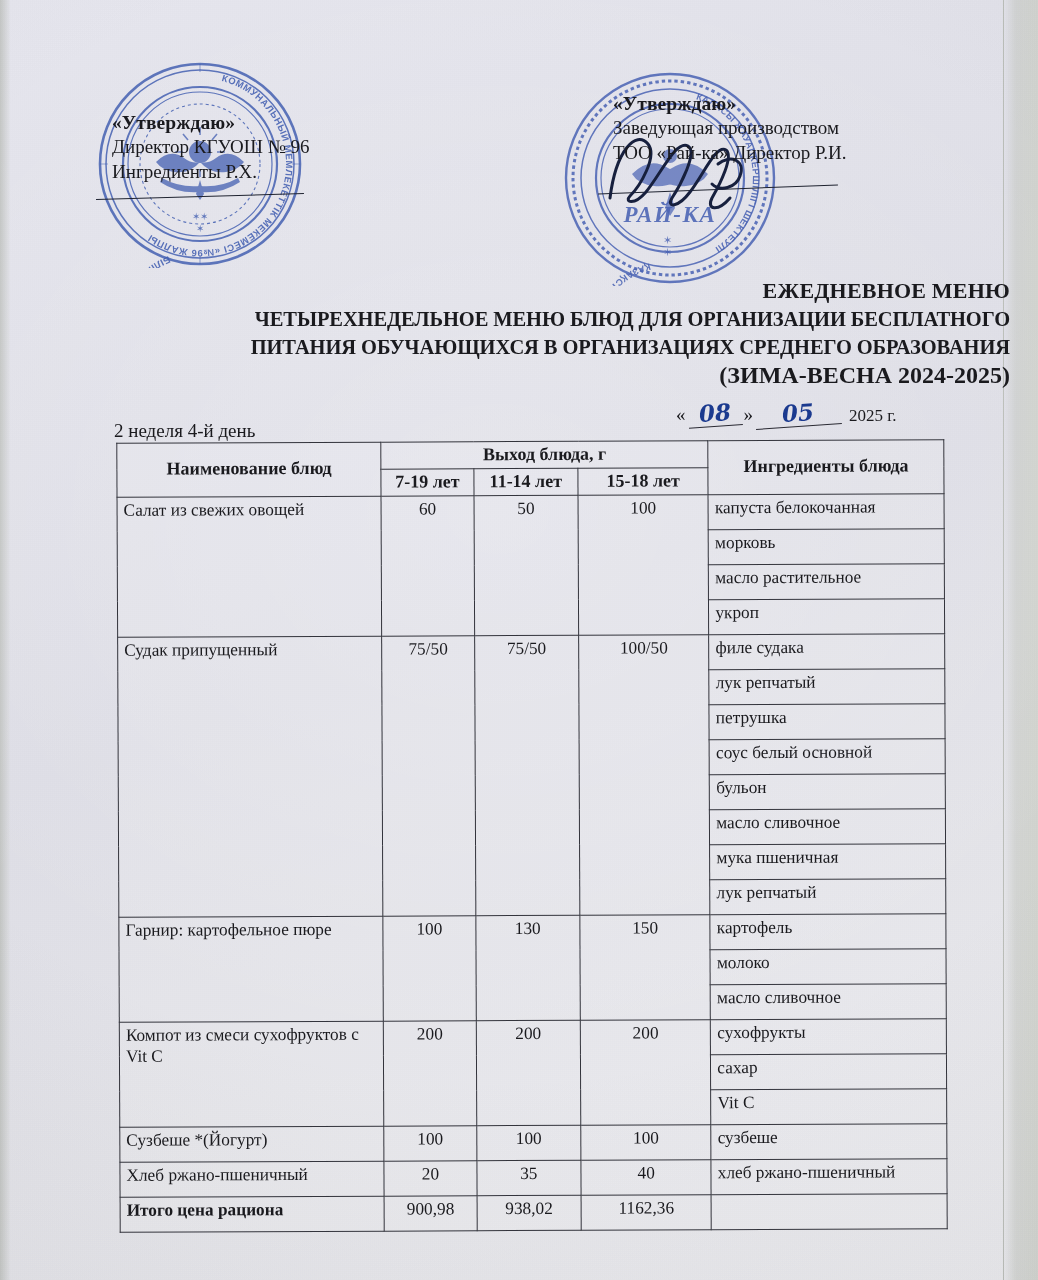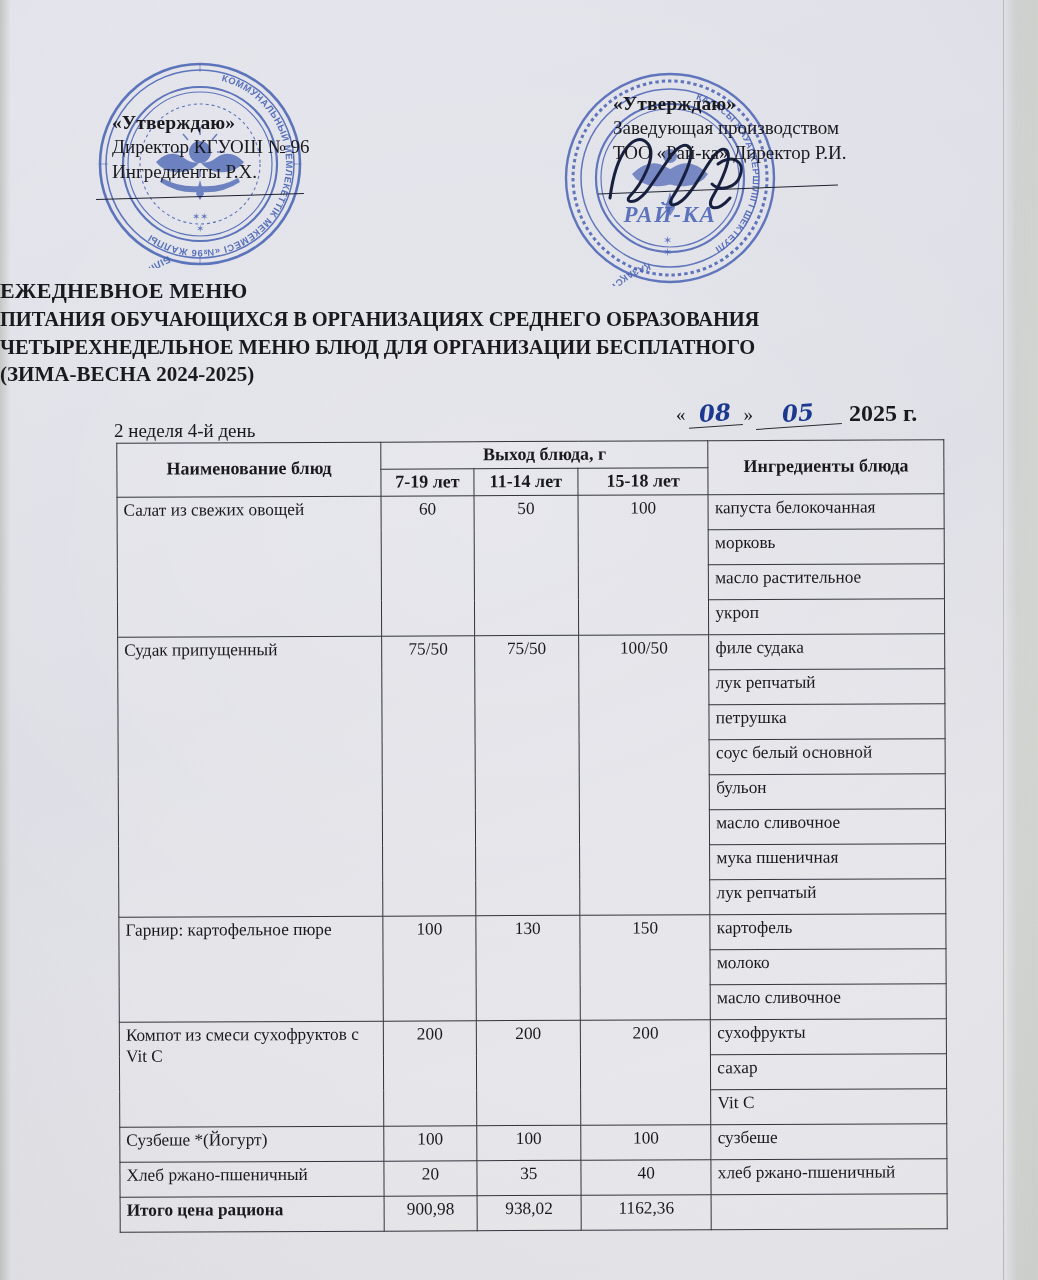--- a/index.html
+++ b/index.html
@@ -49,37 +49,37 @@
   .seal svg{display:block;}
   #seal-left{left:96px;top:60px;}
   #seal-right{left:562px;top:70px;}
 
   .sig-line{position:absolute;z-index:5;height:0;border-top:1.6px solid #1f2330;}
   #sig-line-left{left:96px;top:196px;width:208px;transform:rotate(-1.6deg);}
   #sig-line-right{left:598px;top:189px;width:240px;transform:rotate(-2.2deg);}
   #signature-right{position:absolute;left:600px;top:120px;z-index:6;pointer-events:none;}
 
   
-  #titles{position:absolute;left:0;top:278px;width:1010px;text-align:left;z-index:7;}
+  #titles{position:absolute;left:0;top:278px;width:1010px;text-align:right;z-index:7;}
   #titles .t1{font-weight:bold;font-size:22px;letter-spacing:.2px;}
   #titles .t2{font-weight:bold;font-size:20.5px;letter-spacing:-.1px;line-height:1.29;margin-top:2px;}
-  #titles .t3{font-weight:bold;font-size:21px;margin-top:1px;}
+  #titles .t3{font-weight:bold;font-size:24px;margin-top:1px;}
 
   
   #date-line{position:absolute;left:676px;top:399px;z-index:7;font-size:19px;white-space:nowrap;}
   #date-line .q{font-size:19px;}
   #date-line .slot{
     display:inline-block;min-width:54px;text-align:center;
     border-bottom:1.7px solid #2a2a33;
     font-family:"DejaVu Serif",serif;
     font-style:italic;font-weight:bold;font-size:23px;
     color:#1b3a8f;transform:rotate(-4deg);
     margin:0 2px;
   }
-  #date-line .yr{font-size:24px;margin-left:6px;font-weight:bold;}
+  #date-line .yr{font-size:17px;margin-left:6px;}
 
   #week-day{position:absolute;left:114px;top:420px;font-size:19px;z-index:7;}
 
   
   #menu-table{
     position:absolute;left:118px;top:441px;width:828px;
     border-collapse:collapse;
     z-index:7;
     background:rgba(255,255,255,.10);
     transform:rotate(-0.25deg);
@@ -207,22 +207,22 @@
 </div>
 
 <div class="approval" id="approval-right">
   <div class="ttl">«Утверждаю»</div>
   <div class="ln">Заведующая производством</div>
   <div class="ln">ТОО «Рай-ка» Директор Р.И.</div>
 </div>
 
 <div id="titles">
   <div class="t1">ЕЖЕДНЕВНОЕ МЕНЮ</div>
+  <div class="t2">ЧЕТЫРЕХНЕДЕЛЬНОЕ МЕНЮ БЛЮД ДЛЯ ОРГАНИЗАЦИИ БЕСПЛАТНОГО</div>
   <div class="t2">ПИТАНИЯ ОБУЧАЮЩИХСЯ В ОРГАНИЗАЦИЯХ СРЕДНЕГО ОБРАЗОВАНИЯ</div>
-  <div class="t2">ЧЕТЫРЕХНЕДЕЛЬНОЕ МЕНЮ БЛЮД ДЛЯ ОРГАНИЗАЦИИ БЕСПЛАТНОГО</div>
   <div class="t3">(ЗИМА-ВЕСНА 2024-2025)</div>
 </div>
 
 <div id="date-line">
   <span class="q">«</span><span class="slot">08</span><span class="q">»</span><span class="slot" style="min-width:86px">05</span><span class="yr">2025 г.</span>
 </div>
 
 <div id="week-day">2 неделя 4-й день</div>
 
 <table id="menu-table">

